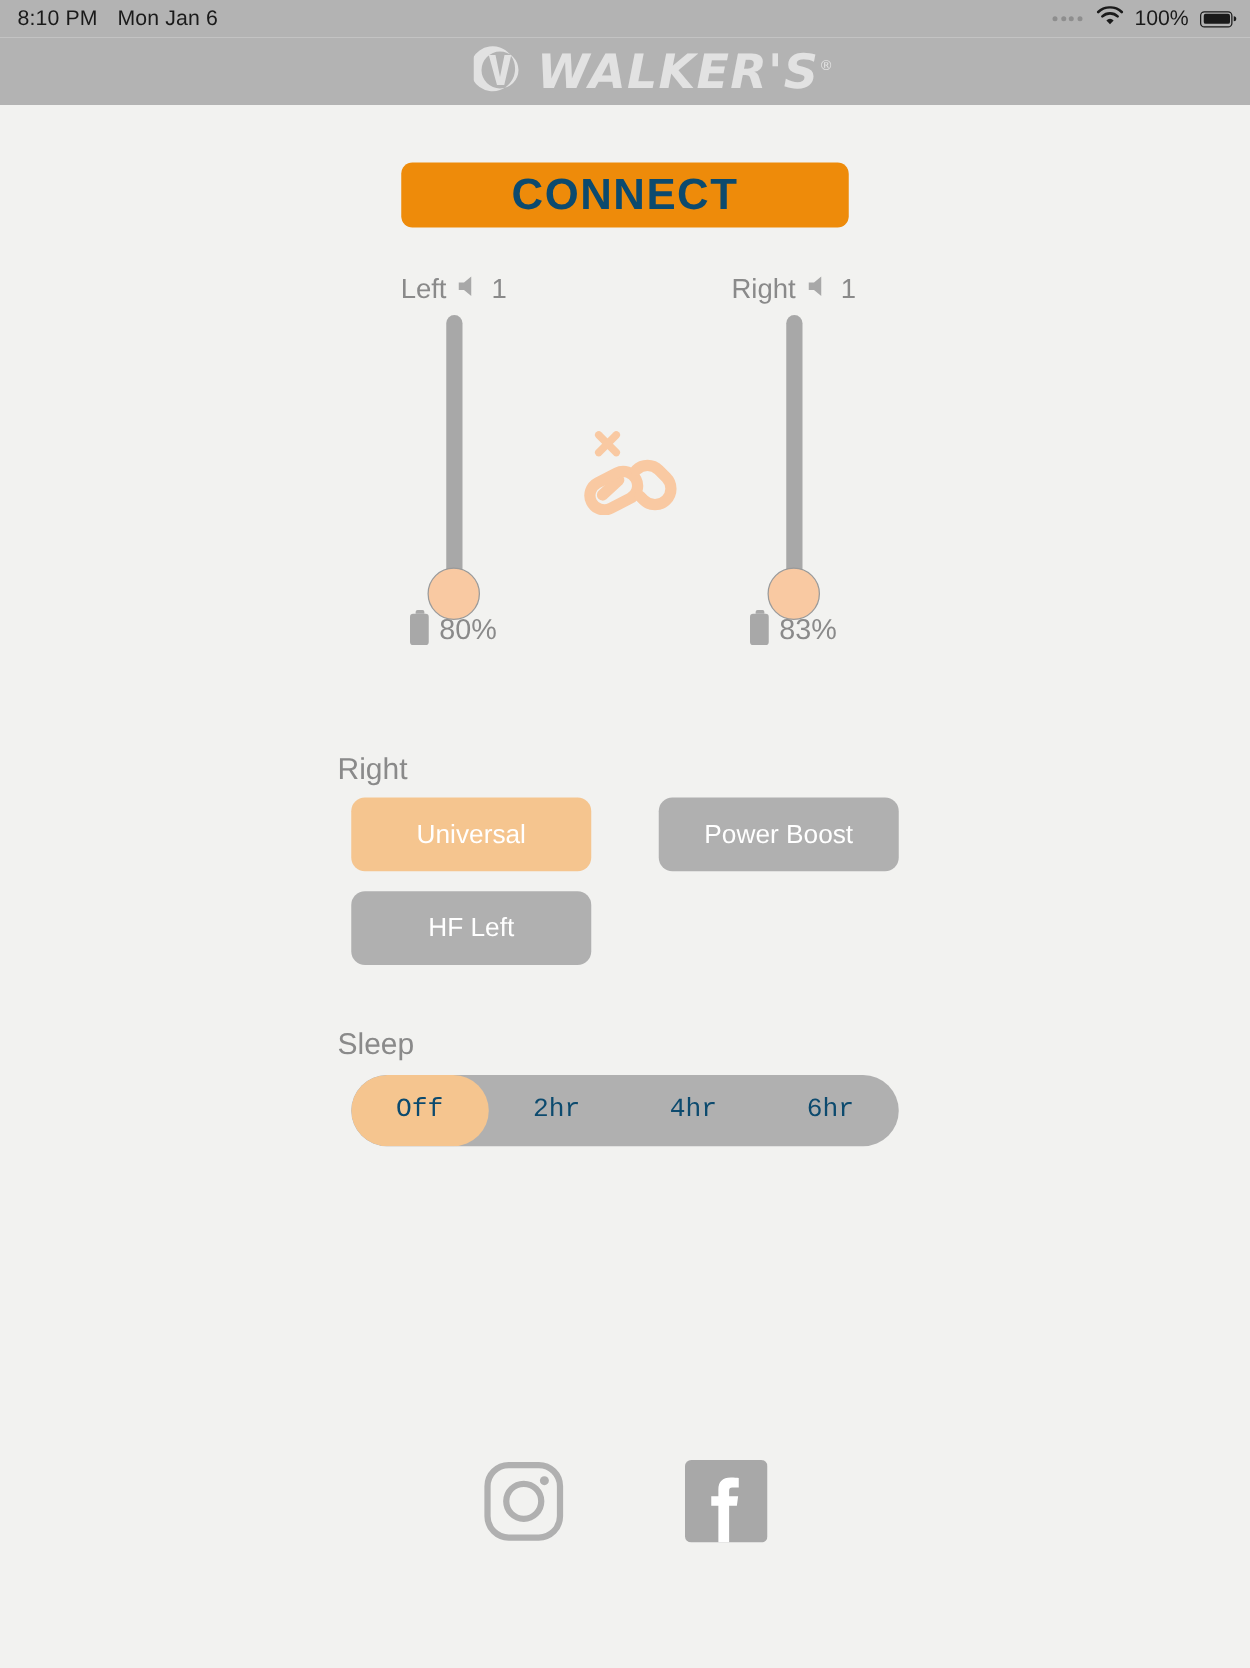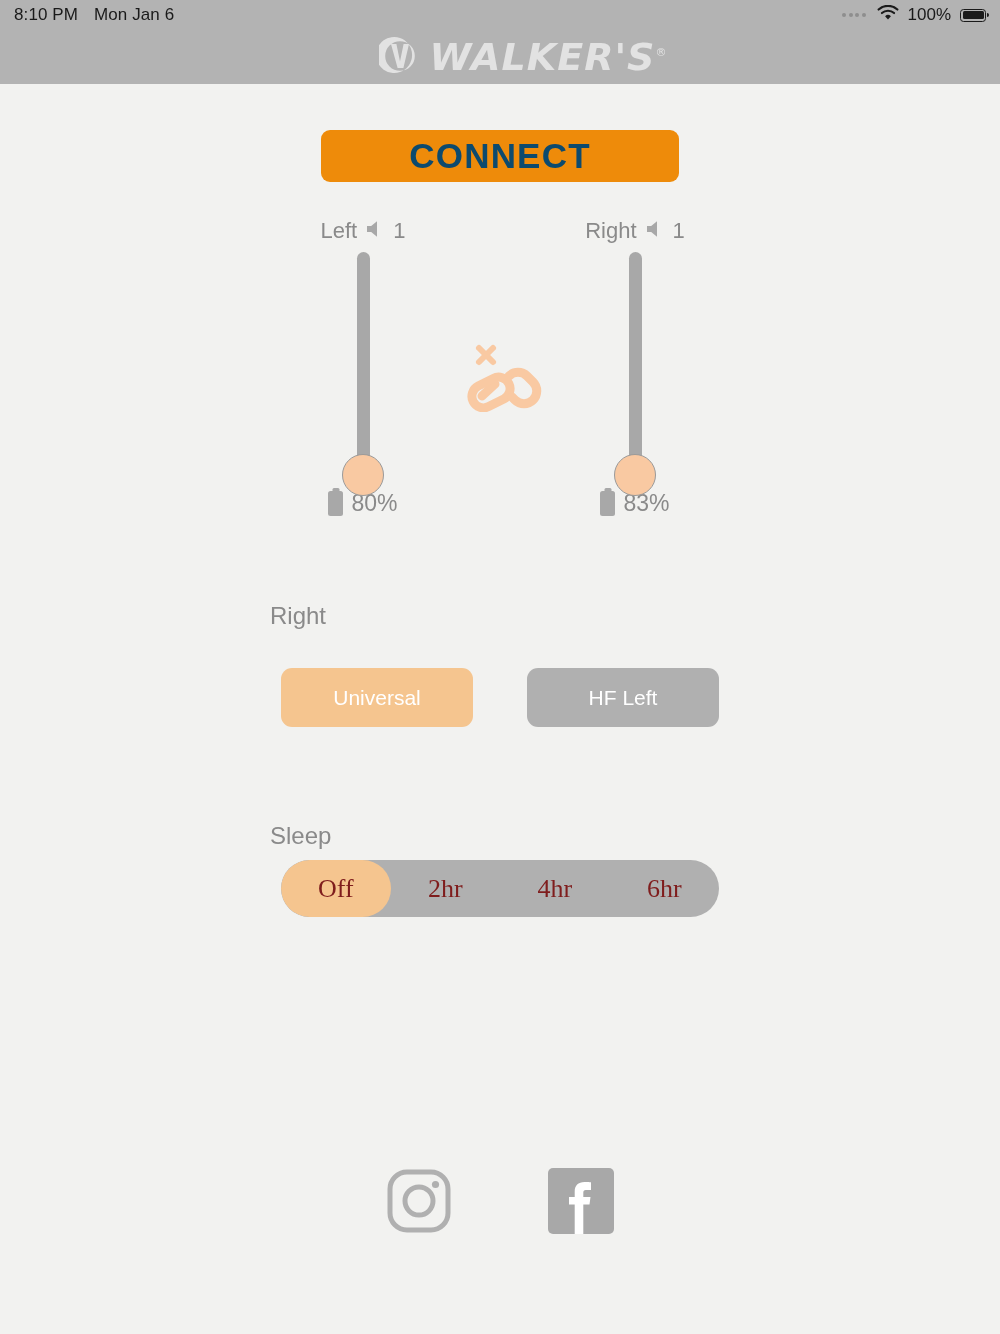--- a/index.html
+++ b/index.html
@@ -231,21 +231,21 @@
     position: absolute;
     left: 270px;
     font-size: 24px;
     color: #8a8a8a;
   }
   .mode-title  { top: 602px; }
   .sleep-title { top: 822px; }
 
   .mode-grid {
     position: absolute;
-    left: 281px; top: 668px;
+    left: 281px; top: 638px;
     width: 438px;
     display: grid;
     grid-template-columns: 192px 192px;
     grid-template-rows: 59px 59px;
     column-gap: 54px;
     row-gap: 16px;
   }
   .mode-btn {
     border: none;
     border-radius: 11px;
@@ -269,26 +269,26 @@
     border-radius: 29px;
     display: flex;
     align-items: stretch;
     overflow: hidden;
   }
   .sleep-seg {
     flex: 1 1 0;
     display: flex;
     align-items: center;
     justify-content: center;
-    color: #7f1d1d;
-    font-size: 26px;
+    color: #0c4a6e;
+    font-size: 21px;
     cursor: pointer;
     background: transparent;
     border: none;
-    font-family: Liberation Serif, serif;
+    font-family: Liberation Mono, monospace;
     border-radius: 29px;
   }
   .sleep-seg.selected {
     background: #f5c58f;
   }
 
   
   .social {
     position: absolute;
     top: 1168px; left: 0;
@@ -397,20 +397,21 @@
       <path d="M20 56 L33 44" transform="rotate(0)"></path>
       <rect x="9" y="41" width="40" height="23" rx="11.5" transform="rotate(-27 29 52.5)"></rect>
       <path d="M47 36 C52 31 60 31 65 36 L71 42 C76 47 76 55 71 60 C66 65 58 65 53 60 L50 57"></path>
     </g>
   </svg>
 </div>
 
 <div class="section-title mode-title">Right</div>
 <div class="mode-grid">
   <button class="mode-btn selected">Universal</button>
+  <button class="mode-btn">Power Boost</button>
   <button class="mode-btn">HF Left</button>
 </div>
 
 <div class="section-title sleep-title">Sleep</div>
 <div class="sleep-bar">
   <button class="sleep-seg selected">Off</button>
   <button class="sleep-seg">2hr</button>
   <button class="sleep-seg">4hr</button>
   <button class="sleep-seg">6hr</button>
 </div>

